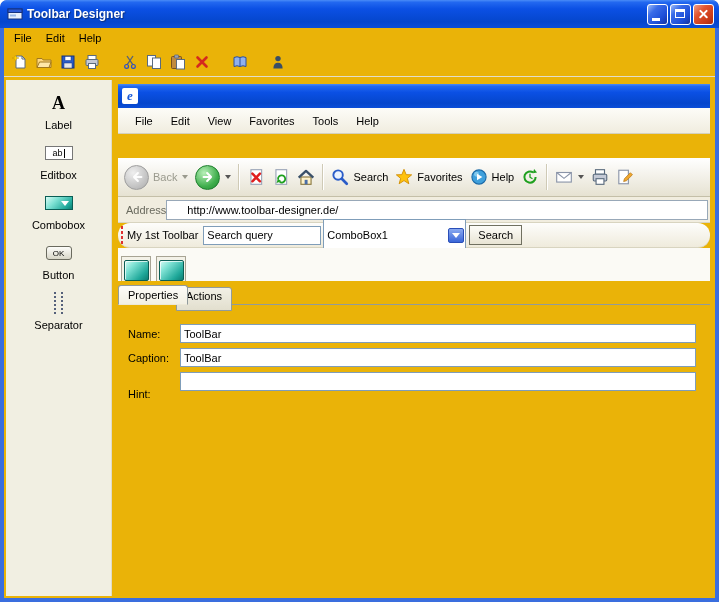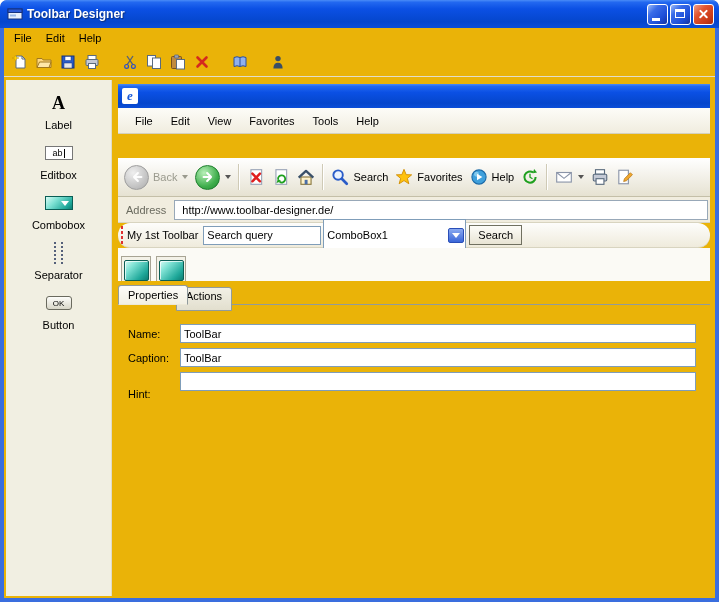--- a/index.html
+++ b/index.html
@@ -53,22 +53,22 @@
   .navgrp{display:flex;align-items:center;gap:4px;flex:none;}
   .navcircle{width:25px;height:25px;border-radius:50%;display:flex;align-items:center;justify-content:center;box-sizing:border-box;}
   .navcircle.dis{background:radial-gradient(circle at 35% 30%,#EFEFEF,#C2C2C2 65%,#A9A9A9);border:1px solid #9E9E9E;}
   .navcircle.fwd{background:radial-gradient(circle at 35% 30%,#B8F0B8,#3FAE4C 62%,#238A33);border:1px solid #1E7F2E;}
   .navlbl{font-size:11px;}
   .navlbl.dis{color:#9A9A8E;}
   .chev{width:0;height:0;border-left:3.5px solid transparent;border-right:3.5px solid transparent;border-top:4px solid #555;margin-left:1px;}
   .chev.dis{border-top-color:#9A9A8E;}
   .nsep{width:1px;height:26px;background:#CFCAB6;border-right:1px solid #fff;flex:none;}
   .ie-addressbar{height:25px;background:#F1EDDF;border-bottom:1px solid #D8D4C0;display:flex;align-items:center;padding:0 2px 0 8px;flex:none;}
-  .addrlbl{color:#6A6A5E;margin-right:8px;}
-  .addrinput{flex:1;height:20px;border:1px solid #98A8B8;background:#fff;font-size:11px;font-family:inherit;padding:0 7px;box-sizing:border-box;}
+  .addrlbl{color:#6A6A5E;}
+  .addrinput{flex:1;height:20px;border:1px solid #98A8B8;background:#fff;font-size:11px;font-family:inherit;padding:0 20px;box-sizing:border-box;}
   .ie-customtb{height:24px;background:linear-gradient(180deg,#FDFDFB,#EFEBDC);border-bottom:1px solid #D8D4C0;display:flex;align-items:center;padding-left:1px;flex:none;border-radius:12px;}
   .dragmark{width:2px;height:18px;margin:0 4px 0 2px;background:repeating-linear-gradient(180deg,#E03030 0 3px,transparent 3px 5px);}
   .ctb-label{margin-right:5px;}
   .ctb-edit{width:118px;height:19px;border:1px solid #7F9DB9;background:#fff;font-size:11px;font-family:inherit;padding:0 3px;box-sizing:border-box;}
   .pcombo{width:143px;height:33px;margin-left:2px;border:1px solid #7F9DB9;background:#fff;display:flex;align-items:center;box-sizing:border-box;}
   .pcombo .val{flex:1;padding-left:3px;}
   .cbtn{width:16px;height:15px;margin:1px;background:linear-gradient(180deg,#8AAAF0,#3A66D8);border:1px solid #2A4EB8;border-radius:2px;display:flex;align-items:center;justify-content:center;box-sizing:border-box;}
   .pbtn{height:20px;margin-left:3px;padding:0 8px;font-size:11px;font-family:inherit;background:linear-gradient(180deg,#FDFCF8,#E8E4D4);border:1px solid #707060;}
   .surface{height:44px;background:#FBFAF5;display:flex;align-items:center;padding-left:3px;gap:5px;flex:none;}
   .widgetslot{width:30px;height:28px;border:1px solid #A8A494;background:#F4F2E8;display:flex;align-items:center;justify-content:center;box-sizing:border-box;}
@@ -216,31 +216,31 @@
       </div>
       <div class="pitem">
         <div class="picon">
             <span class="comboic">
               <span class="tri-dn-w"></span>
             </span>
           </div>
         <span>Combobox</span>
       </div>
       <div class="pitem">
+        <div class="picon">
+            <span class="btnic">OK</span>
+          </div>
+        <span>Button</span>
+      </div>
+      <div class="pitem">
         <div class="picon sepic">
             <span class="sepline"></span>
             <span class="sepline"></span>
           </div>
         <span>Separator</span>
-      </div>
-      <div class="pitem">
-        <div class="picon">
-            <span class="btnic">OK</span>
-          </div>
-        <span>Button</span>
       </div>
     </div>
 
     <div class="preview">
       <div class="ie-titlebar">
         <span class="ieicon">e</span>
       </div>
       <div class="ie-menubar">
         <span class="iem">File</span>
         <span class="iem">Edit</span>

